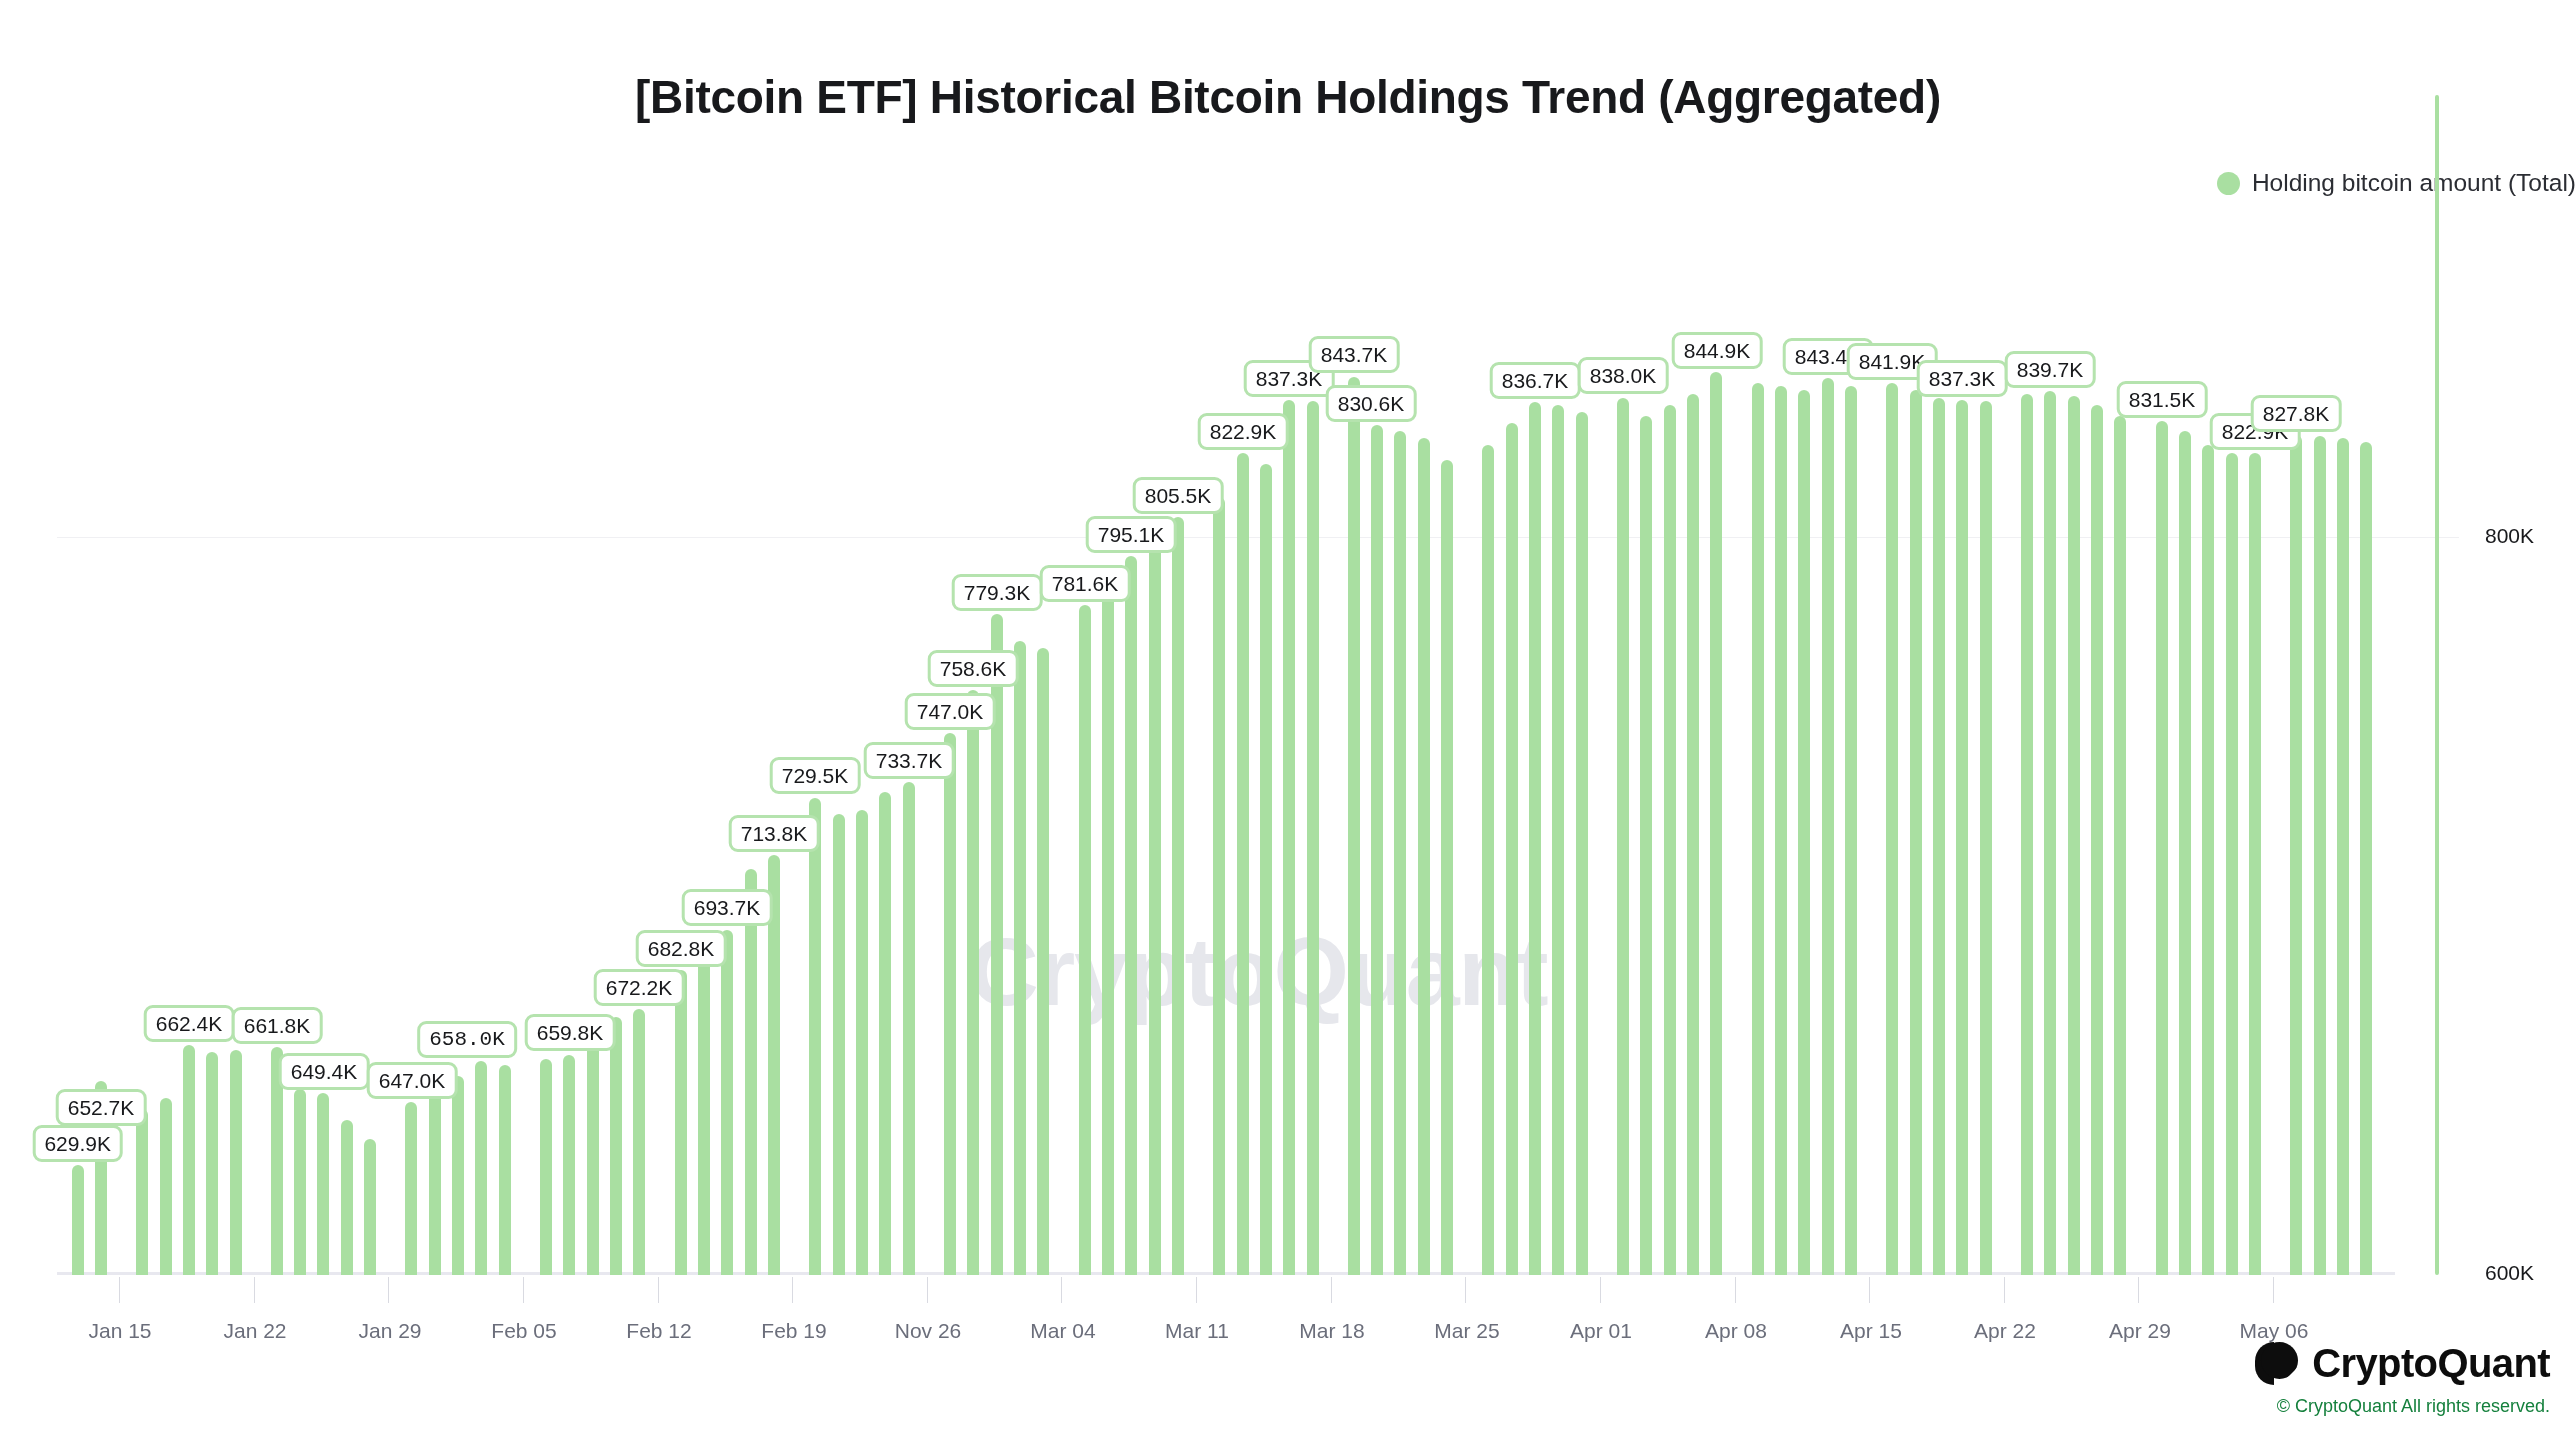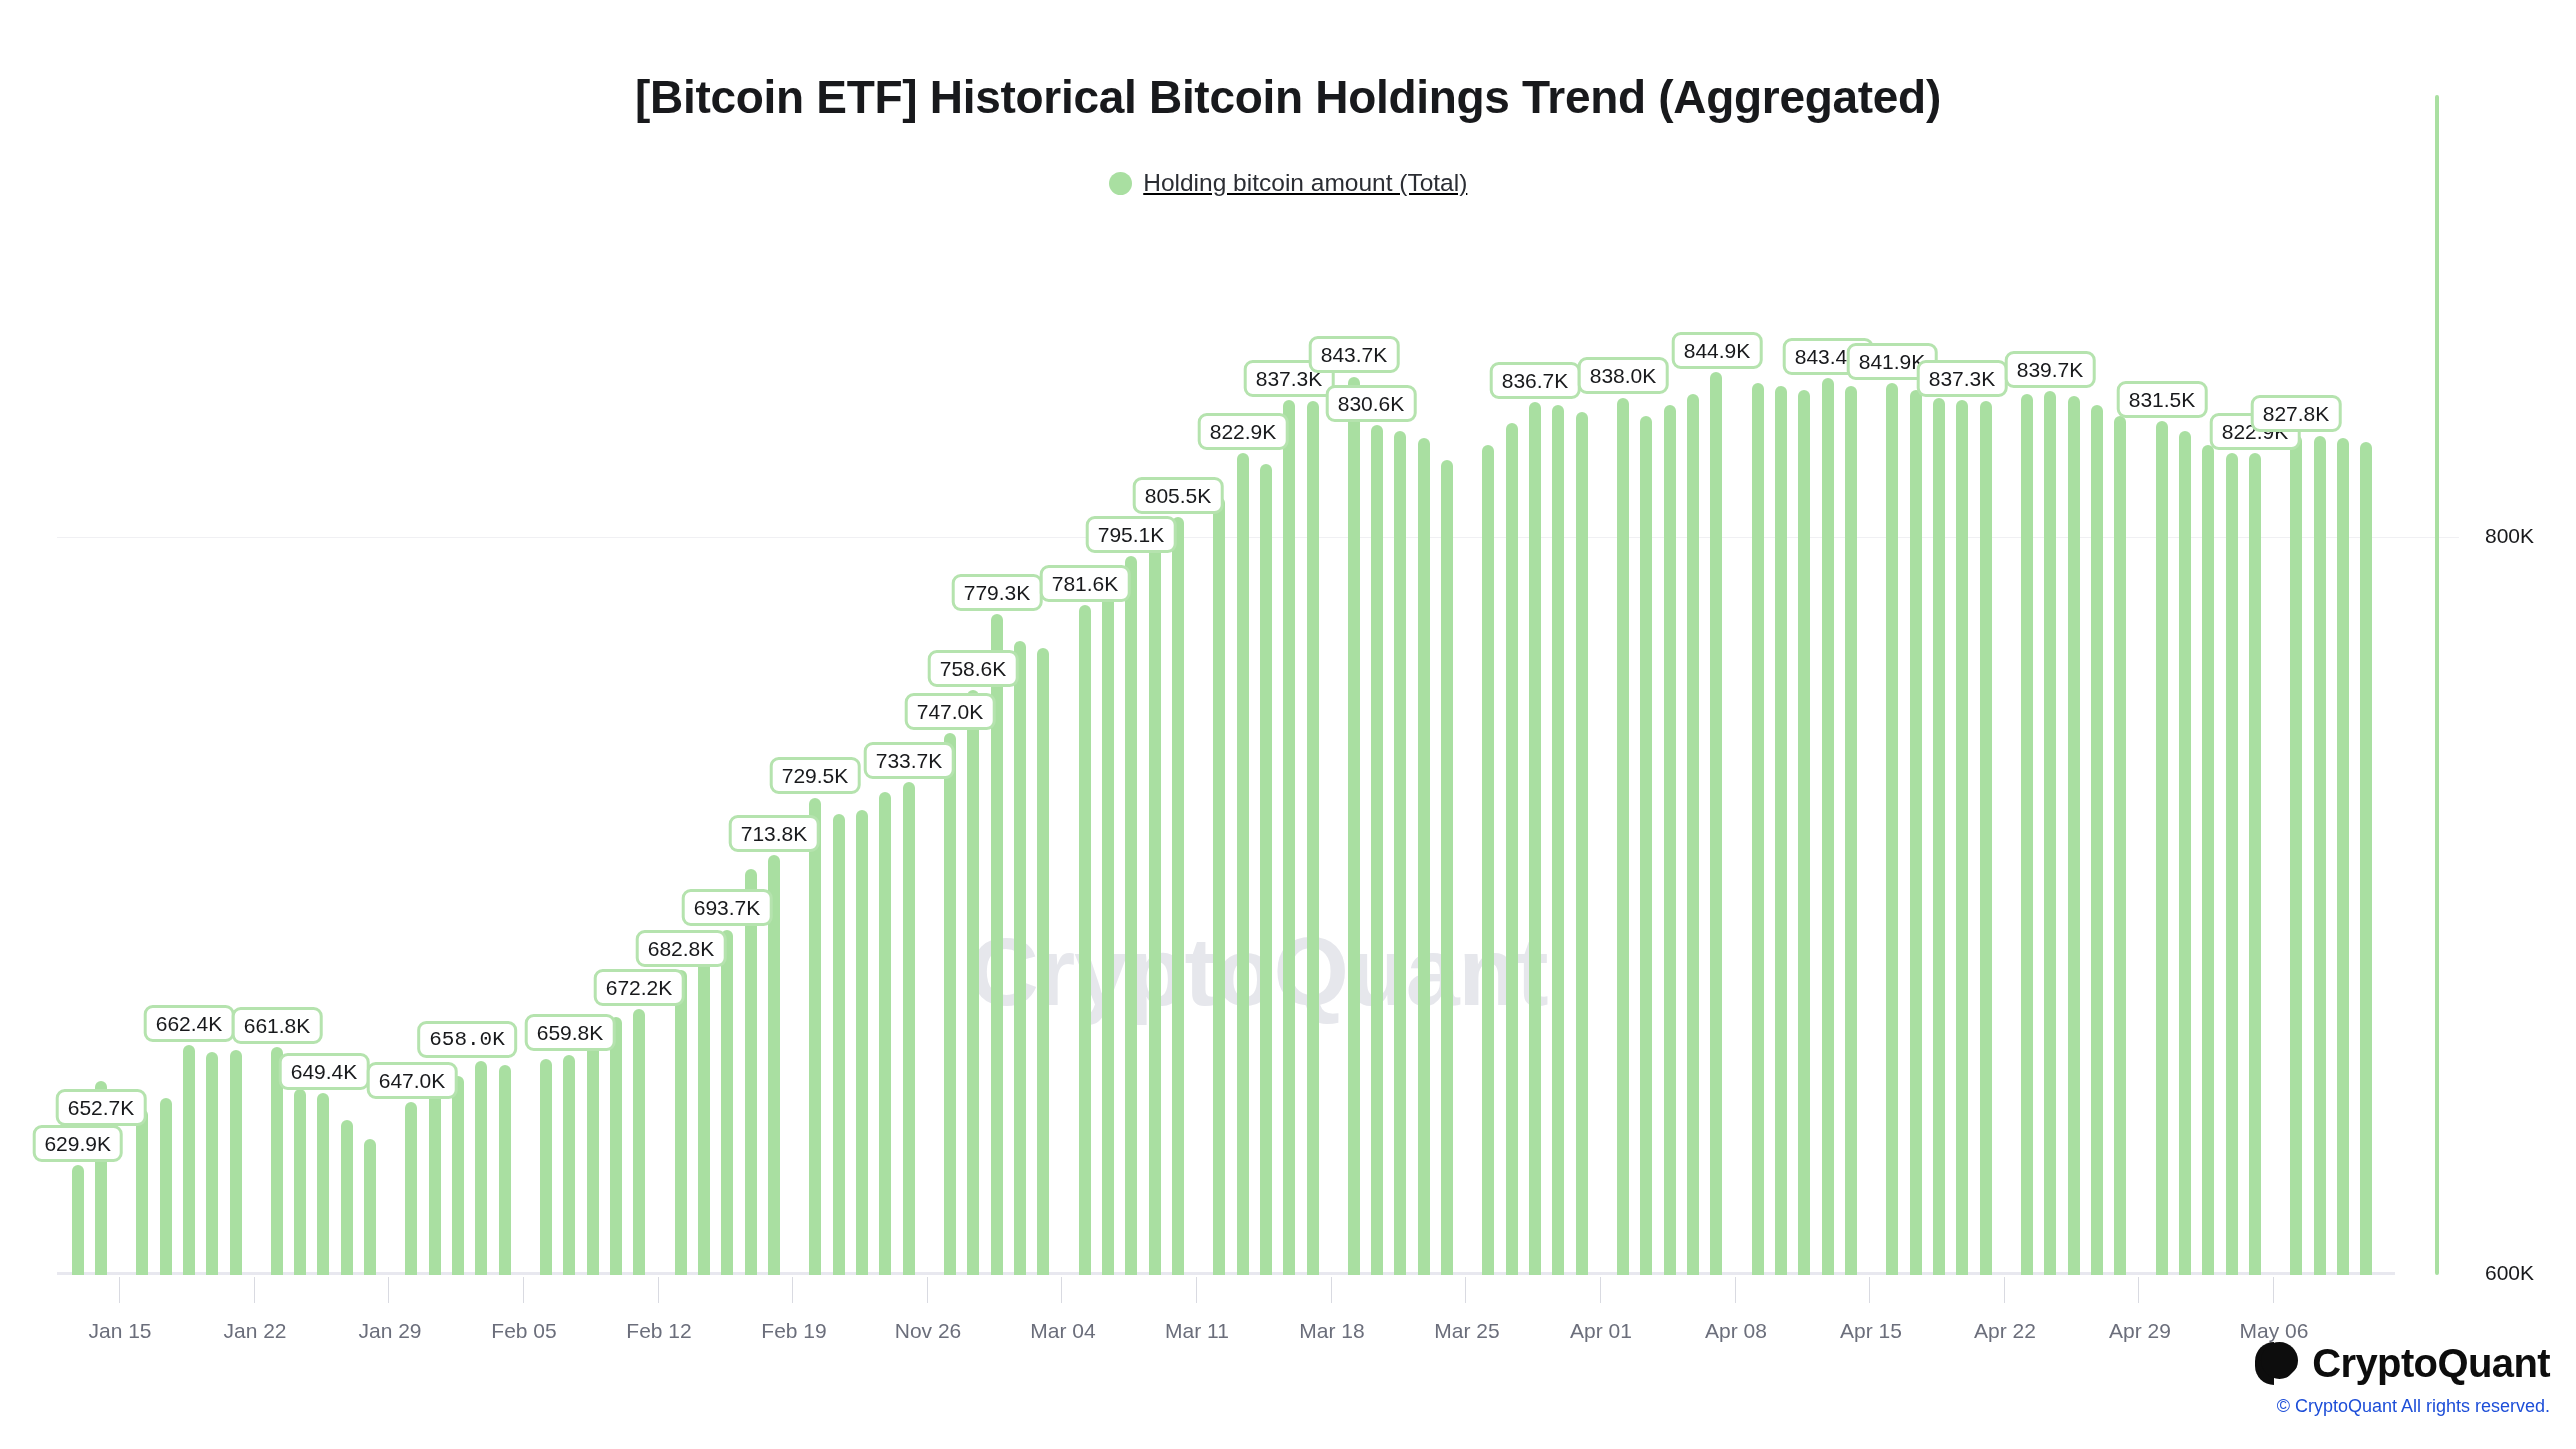--- a/index.html
+++ b/index.html
@@ -14,21 +14,21 @@
 
   
   #title{
     position:absolute;left:0;top:70px;width:2576px;
     text-align:center;
     font-size:46px;font-weight:bold;color:#18191c;
     letter-spacing:-0.3px;
   }
   #legend{
     position:absolute;left:0;top:169px;width:2576px;
-    display:flex;align-items:center;justify-content:center;gap:11.6px;text-decoration:underline;
+    display:flex;align-items:center;justify-content:flex-end;gap:11.6px;
   }
   #legend .dot{
     width:23px;height:23px;border-radius:50%;
     background:#a9dfa1;display:block;
   }
   #legend .lbl{font-size:24.5px;color:#2b2d33;}
 
   
   #plot{
     position:absolute;
@@ -106,21 +106,21 @@
   #brand .mark .notch{
     position:absolute;right:0.6px;bottom:5.2px;width:0;height:0;
     border-left:13px solid transparent;
     border-bottom:13px solid #ffffff;
   }
   #brand .wordmark{
     font-size:40px;font-weight:bold;color:#0d0d0d;letter-spacing:-0.6px;
   }
   #copyright{
     position:absolute;right:39px;bottom:32px;
-    font-size:18px;color:#1d4ed8;
+    font-size:18px;color:#15803d;
   }
 </style>
 </head>
 <body>
 
 <div id="stage">
 
   <div id="title">[Bitcoin ETF] Historical Bitcoin Holdings Trend (Aggregated)</div>
 
   <div id="legend">

